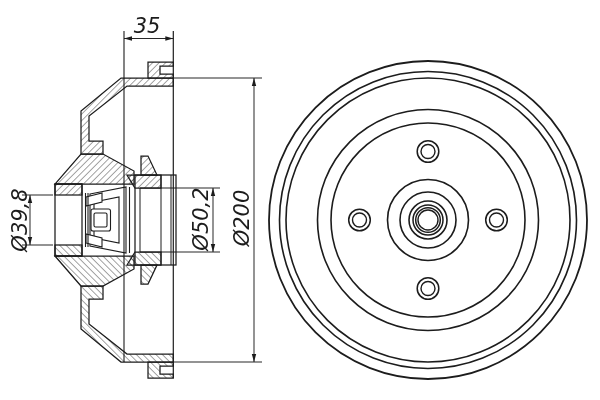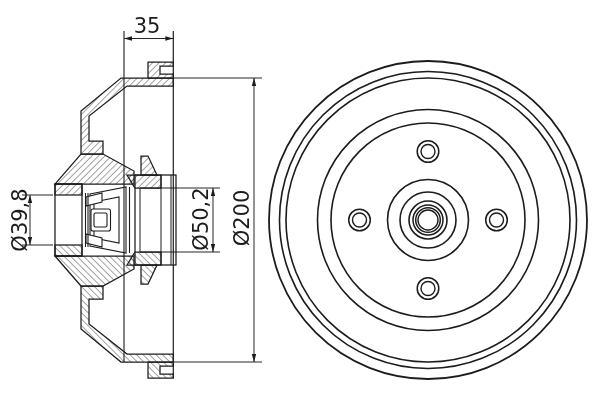--- a/index.html
+++ b/index.html
@@ -1,16 +1,16 @@
 <!DOCTYPE html>
 <html><head>
 <meta charset="utf-8">
 <style>
   html,body{margin:0;padding:0;background:#ffffff;width:600px;height:400px;overflow:hidden;}
-  #stage{width:508px;height:400px;position:relative;font-family:"DejaVu Sans","Liberation Sans",sans-serif;}
+  #stage{width:508px;height:400px;position:relative;font-family:"DejaVu Sans","Liberation Sans",sans-serif;font-style:italic;}
   svg{display:block;}
   text{fill:#1c1c1c;font-family:"DejaVu Sans","Liberation Sans",sans-serif;}
 </style>
 </head>
 <body>
 
 <div id="stage">
 <svg width="600" height="400" viewBox="0 0 600 400">
   <defs>
     <pattern id="hatch" width="4.6" height="4.6" patternUnits="userSpaceOnUse" patternTransform="rotate(45)">

